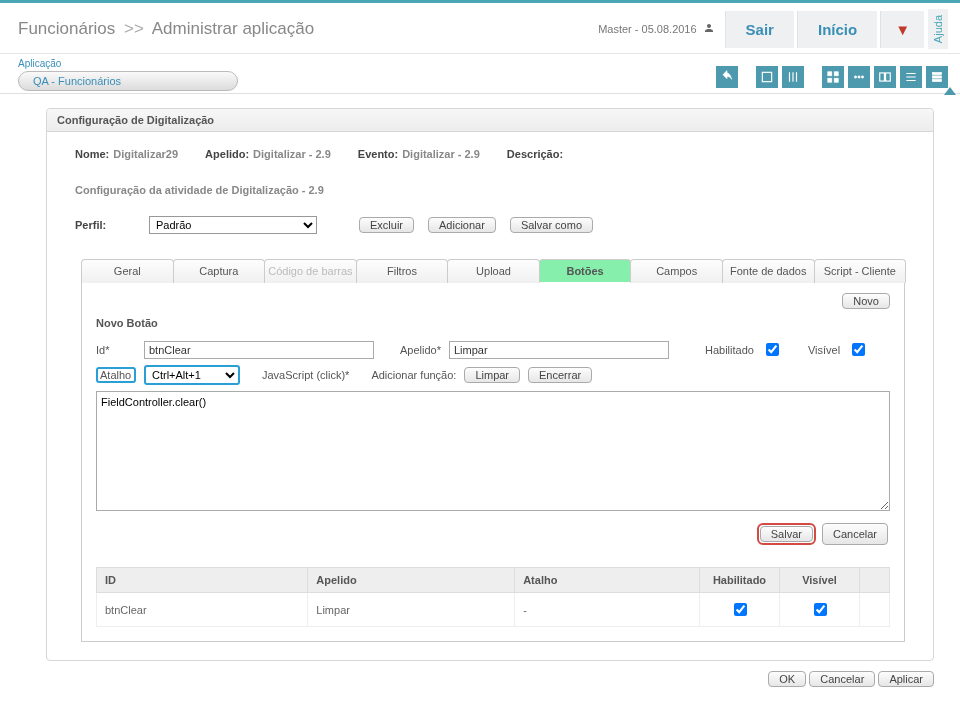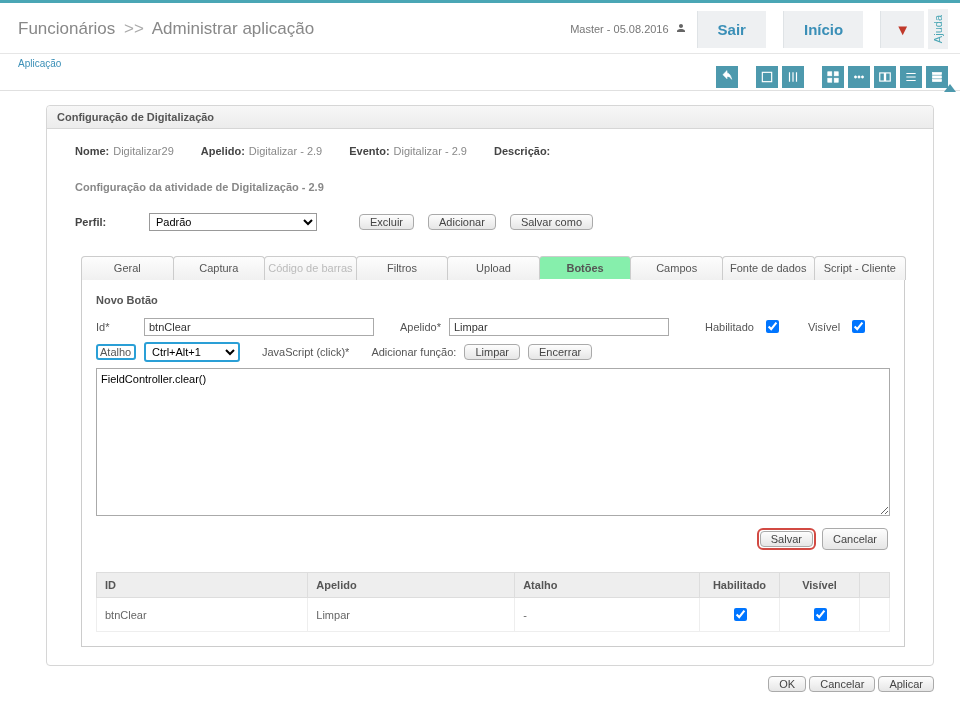--- a/index.html
+++ b/index.html
@@ -27,21 +27,21 @@
   .breadcrumb .sep { color: #aaa; margin: 0 4px; }
   .userblock {
     font-size: 11px;
     color: #777;
     display: flex;
     align-items: center;
     gap: 6px;
     padding-right: 10px;
   }
   .userblock svg { width:12px; height:12px; fill:#666; }
-  .nav-buttons { display:flex; align-items:center; gap:17px; }
+  .nav-buttons { display:flex; align-items:center; gap:3px; }
   .nav-btn {
     background:#eef0f2;
     color:#3a8fb7;
     font-size:15px;
     font-weight:bold;
     padding:10px 20px;
     border-left:1px solid #dfe3e6;
     cursor:pointer;
   }
   .nav-btn.caret { color:#c0392b; padding:10px 14px; }
@@ -100,21 +100,21 @@
     border-bottom:1px solid #d6d6d6;
     padding:5px 10px;
     font-size:11px;
     font-weight:bold;
     color:#555;
     border-radius:4px 4px 0 0;
   }
   .panel-body { padding:14px 28px 18px 28px; }
   .info-row { padding:2px 0 10px 0; color:#666; }
   .info-row b { color:#444; font-weight:bold; margin-right:4px;}
-  .info-row span.val { color:#888; margin-right:24px; font-weight:normal;}
+  .info-row span.val { color:#888; margin-right:24px; font-weight:bold;}
   .subinfo { color:#888; font-weight:bold; padding-bottom:14px;margin-top:14px; }
   .perfil-row { display:flex; align-items:center; gap:14px; padding:6px 0 18px 0;}
   .perfil-row label { color:#444; font-weight:bold; width:60px; }
   .perfil-row select {
     width:168px; font-size:11px; padding:1px 2px;
     border:1px solid #999; background:#fff;
   }
   .small-btn {
     background:linear-gradient(#fdfdfd,#e6e6e6);
     border:1px solid #aaa;
@@ -168,21 +168,21 @@
   }
   .txt-id { width:230px; }
   .txt-alias { width:220px; }
   select.short {
     border:2px solid #2a9fd6; border-radius:3px;
     font-size:11px; padding:1px 2px; width:96px;
     background:#fff;
   }
   .hl-blue { border:2px solid #2a9fd6; border-radius:3px; padding:0 2px; }
   textarea.code {
-    width:100%; height:148px; resize:vertical;
+    width:100%; height:120px; resize:vertical;
     border:1px solid #aaa; font-size:11px; padding:4px;
     font-family:Arial,Helvetica,sans-serif; margin-top:3px;
   }
   .save-row { text-align:right; padding:10px 2px 4px 2px; display:flex; justify-content:flex-end; gap:6px;}
   .btn-hl-red { border:2px solid #d24a43; border-radius:6px; padding:1px;}
   table.grid {
     width:100%; border-collapse:collapse; margin-top:18px;
     font-size:11px;
   }
   table.grid th {
@@ -216,20 +216,21 @@
     <div class="nav-btn">Sair</div>
     <div class="nav-btn">Início</div>
     <div class="nav-btn caret">▼</div>
   </div>
   <div class="help-tab">Ajuda</div>
 </div>
 
 <div class="toolbar">
   <div class="app-block">
     <div class="app-label">Aplicação</div>
+    <div class="app-tag">QA - Funcionários</div>
   </div>
   <div class="tool-icons">
     <div class="icon">
         <svg viewBox="0 0 24 24">
           <path d="M12 5V1L5 8l7 7V11c3 0 6 1 8 5-1-5-4-11-8-11z"></path>
         </svg>
       </div>
     <div class="gap"></div>
     <div class="icon">
         <svg viewBox="0 0 24 24">
@@ -307,20 +308,23 @@
       <div class="tab disabled">Código de barras</div>
       <div class="tab">Filtros</div>
       <div class="tab">Upload</div>
       <div class="tab active">Botões</div>
       <div class="tab">Campos</div>
       <div class="tab">Fonte de dados</div>
       <div class="tab">Script - Cliente</div>
     </div>
 
     <div class="tab-content">
+      <div class="tc-top">
+        <button class="small-btn">Novo</button>
+      </div>
       <div class="section-title">Novo Botão</div>
 
       <div class="form-row">
         <label class="lbl-narrow">Id*</label>
         <input class="txt txt-id" value="btnClear" style="">
         <span style="width:10px"></span>
         <label>Apelido*</label>
         <input class="txt txt-alias" value="Limpar" style="">
         <span style="width:20px"></span>
         <label>Habilitado</label>

